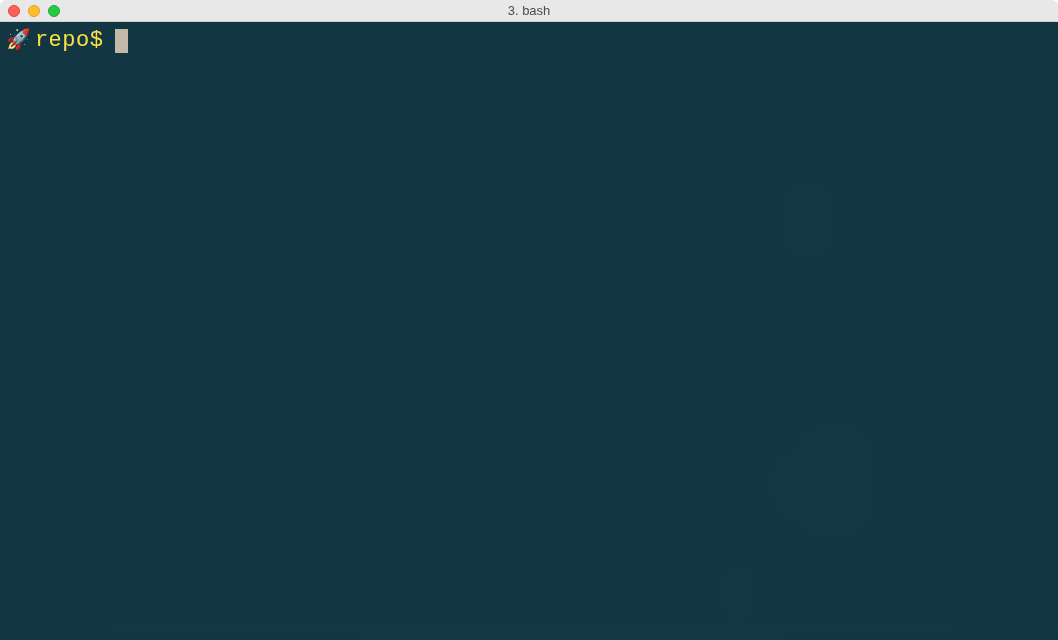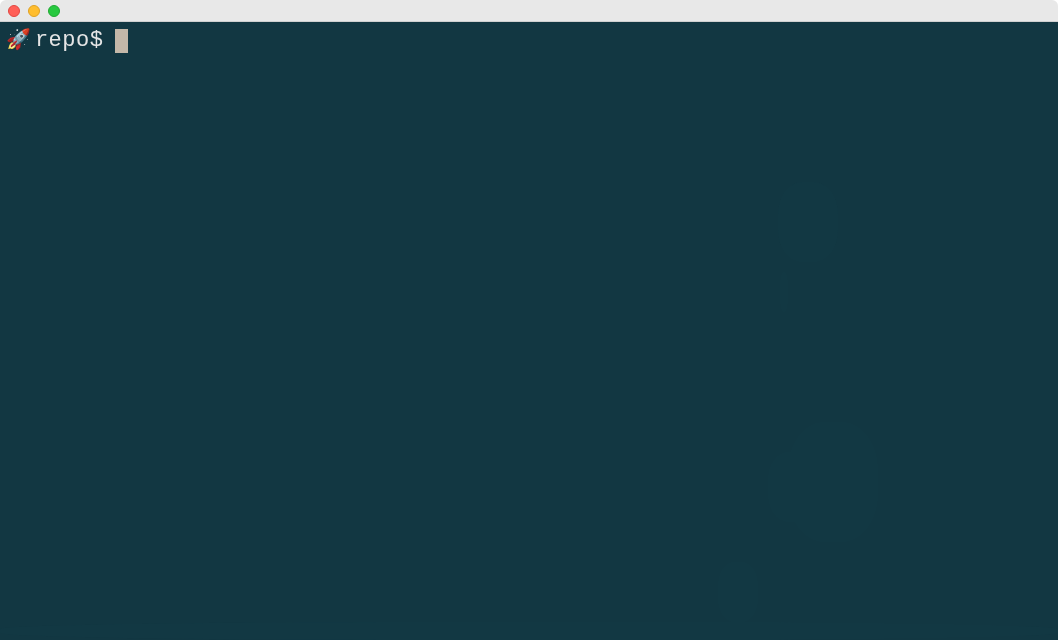--- a/index.html
+++ b/index.html
@@ -102,21 +102,21 @@
       position: relative;
       z-index: 2;
     }
     
     .rocket-icon {
       font-size: 20px;
       margin-right: 4px;
     }
     
     .prompt-text {
-      color: #e5e5e5;
+      color: #fde047;
       letter-spacing: 0.5px;
     }
     
     .cursor {
       display: inline-block;
       width: 13px;
       height: 24px;
       background: #c4b8a9;
       margin-left: 12px;
       vertical-align: middle;
@@ -125,20 +125,21 @@
 </head>
 <body>
 
 <div class="window">
   <div class="titlebar">
     <div class="traffic-lights">
       <div class="traffic-light close"></div>
       <div class="traffic-light minimize"></div>
       <div class="traffic-light maximize"></div>
     </div>
+    <div class="title">3. bash</div>
   </div>
 
   <div class="terminal">
     <div class="terminal-bg-noise">
       <div class="blob" style="top:160px;right:220px;width:60px;height:80px;"></div>
       <div class="blob" style="top:250px;right:270px;width:8px;height:40px;"></div>
       <div class="blob" style="top:400px;right:180px;width:90px;height:120px;"></div>
       <div class="blob" style="top:430px;right:240px;width:50px;height:70px;"></div>
       <div class="blob" style="top:540px;right:300px;width:40px;height:60px;"></div>
       <div class="blob" style="bottom:0;right:0;width:100%;height:18px;"></div>

